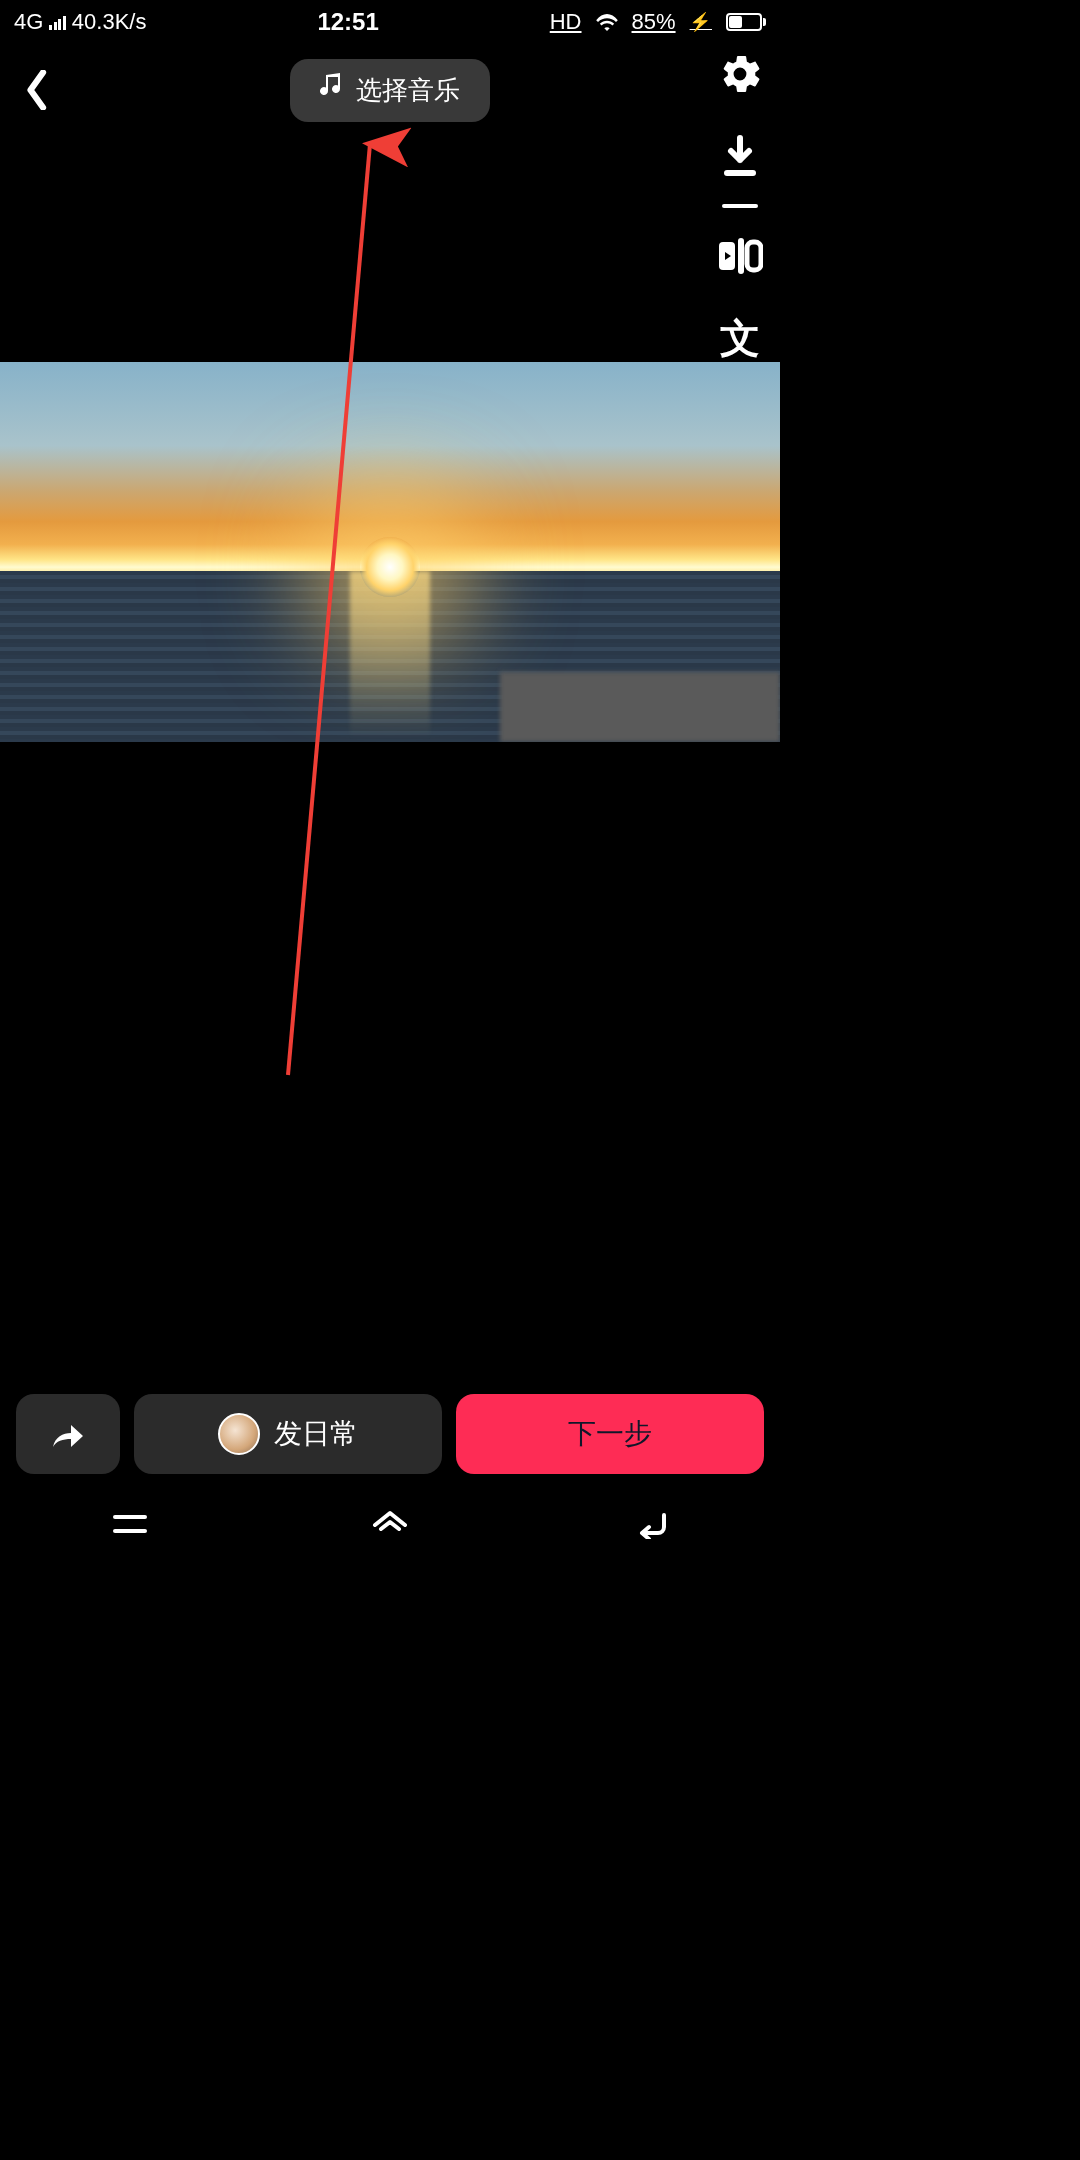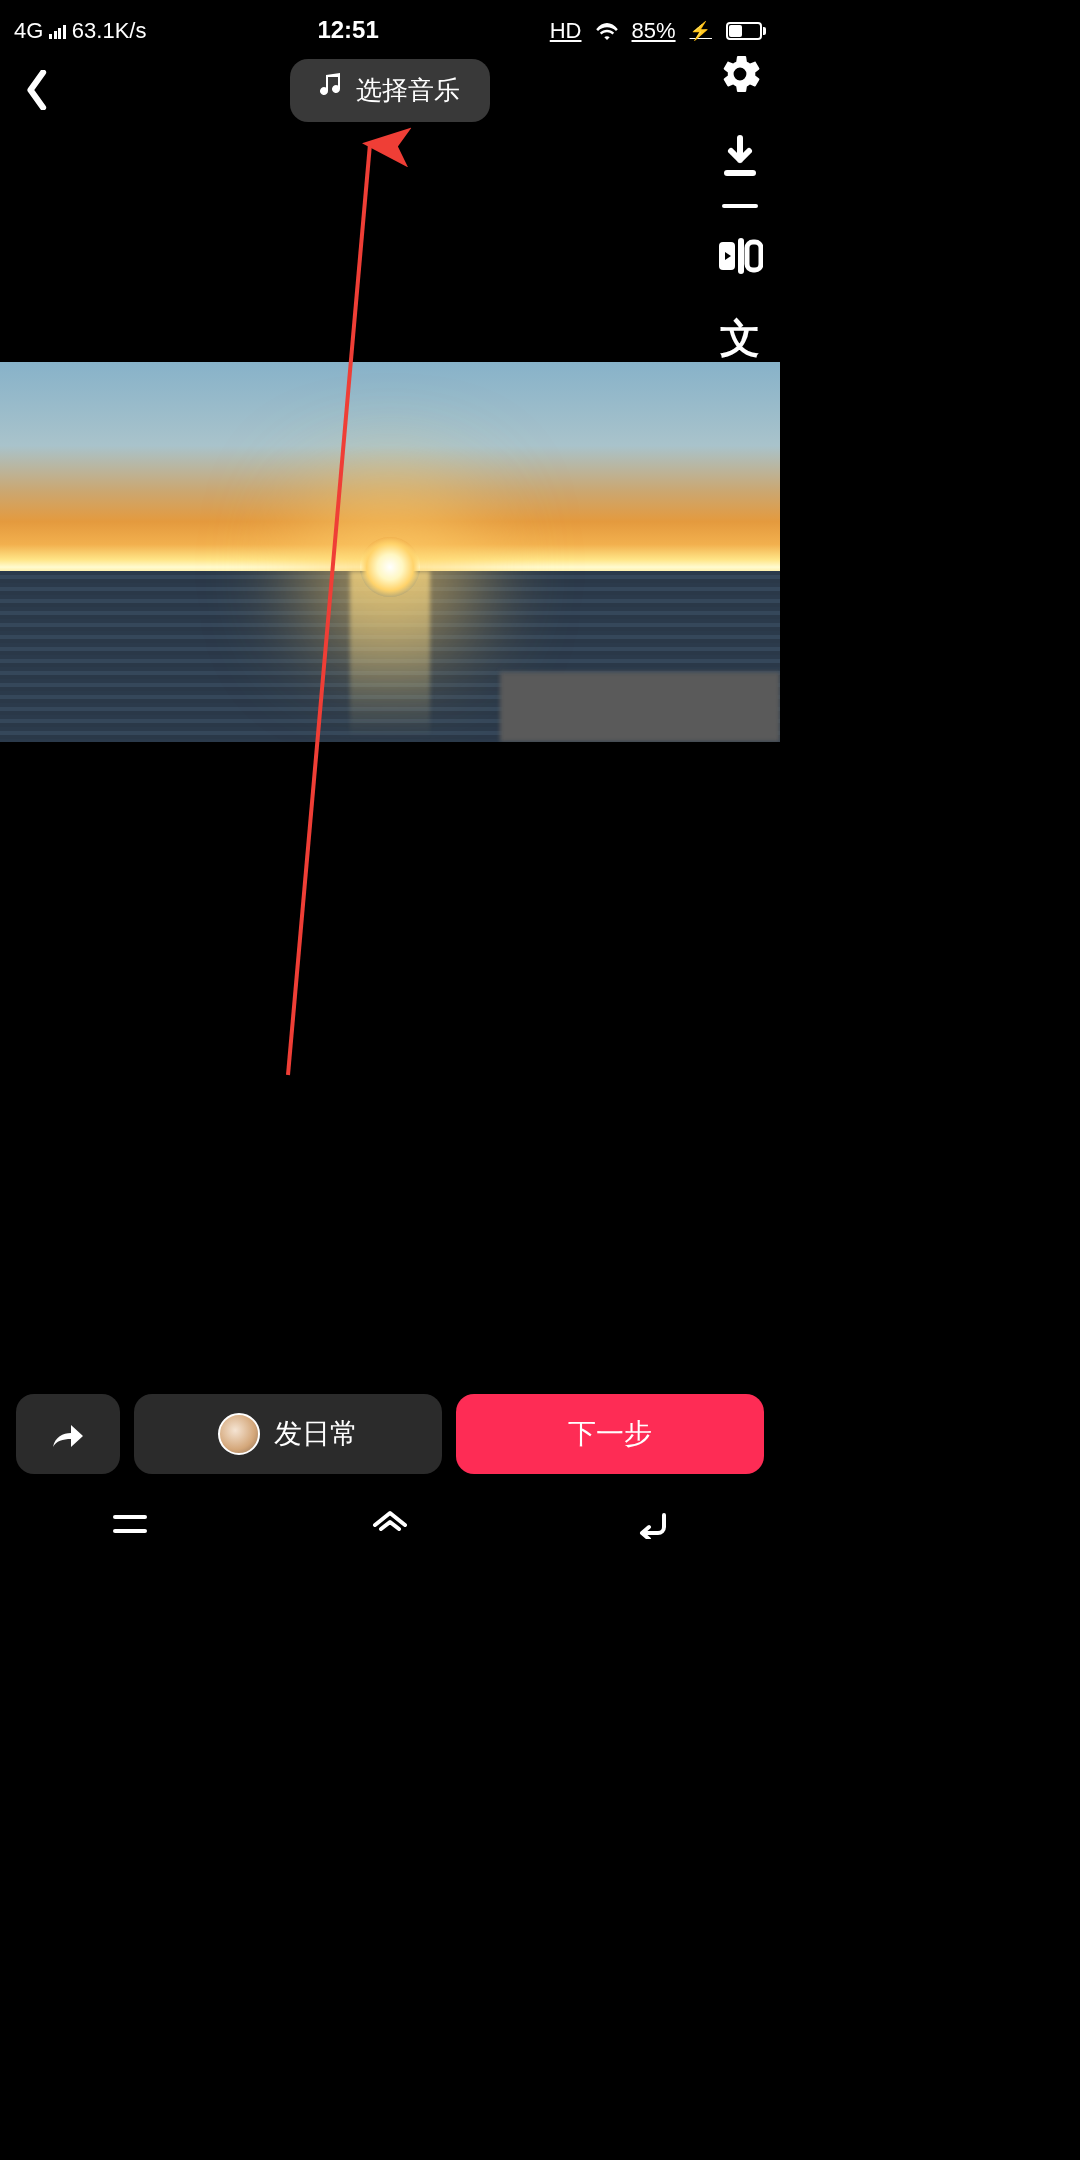--- a/index.html
+++ b/index.html
@@ -9,21 +9,21 @@
       background: #000;
       color: #fff;
       font-family: -apple-system, "Helvetica Neue", Arial, sans-serif;
       position: relative;
       overflow: hidden;
     }
     
     .status-bar {
       height: 44px;
       display: flex;
-      align-items: flex-end;
+      align-items: center;
       justify-content: space-between;
       padding: 0 14px;
       font-size: 22px;
       font-weight: 500;
     }
     .status-left { display: flex; align-items: center; gap: 6px; }
     .status-right { display: flex; align-items: center; gap: 14px; text-decoration: underline; }
     .signal-bars { display: inline-flex; align-items: flex-end; gap: 1.5px; height: 16px; }
     .signal-bars span { width: 3px; background:#fff; }
     .signal-bars span:nth-child(1){height:5px;}
@@ -116,21 +116,21 @@
       height: 80px;
       border-radius: 18px;
       display:flex;
       align-items:center;
       justify-content:center;
       font-size: 28px;
       gap: 14px;
     }
     .share-btn { width: 104px; background:#2b2b2b; }
     .daily-btn { flex:1; background:#2b2b2b; }
-    .next-btn { flex:1; background:#FE2C55; color:#ffffff; font-weight:500; }
+    .next-btn { flex:1; background:#FE2C55; color:#0f172a; font-weight:500; }
     .avatar {
       width:42px; height:42px; border-radius:50%;
       background: radial-gradient(circle at 40% 40%, #f5e4d3, #d4a77a 60%, #8a6b4f);
       border:2px solid #fff;
     }
 
     
     .nav-bar {
       position:absolute;
       left:0; right:0; bottom:0;
@@ -147,21 +147,21 @@
 
 <div class="status-bar">
   <div class="status-left">
     <span>4G</span>
     <span class="signal-bars">
         <span></span>
         <span></span>
         <span></span>
         <span></span>
       </span>
-    <span>63.1K/s</span>
+    <span>40.3K/s</span>
   </div>
   <div style="font-size:24px;font-weight:bold;">12:51</div>
   <div class="status-right">
     <span>HD</span>
     <span>
       <svg width="22" height="18" viewBox="0 0 24 20">
           <path d="M12 20l3-3c-1.7-1.7-4.3-1.7-6 0l3 3zm-6-6c3.3-3.3 8.7-3.3 12 0l2-2c-4.4-4.4-11.6-4.4-16 0l2 2zm-4-4c5.5-5.5 14.5-5.5 20 0l2-2C16.8-1.2 7.2-1.2 0 8l2 2z" fill="#fff"></path>
         </svg>
     </span>
     <span>85%</span>

